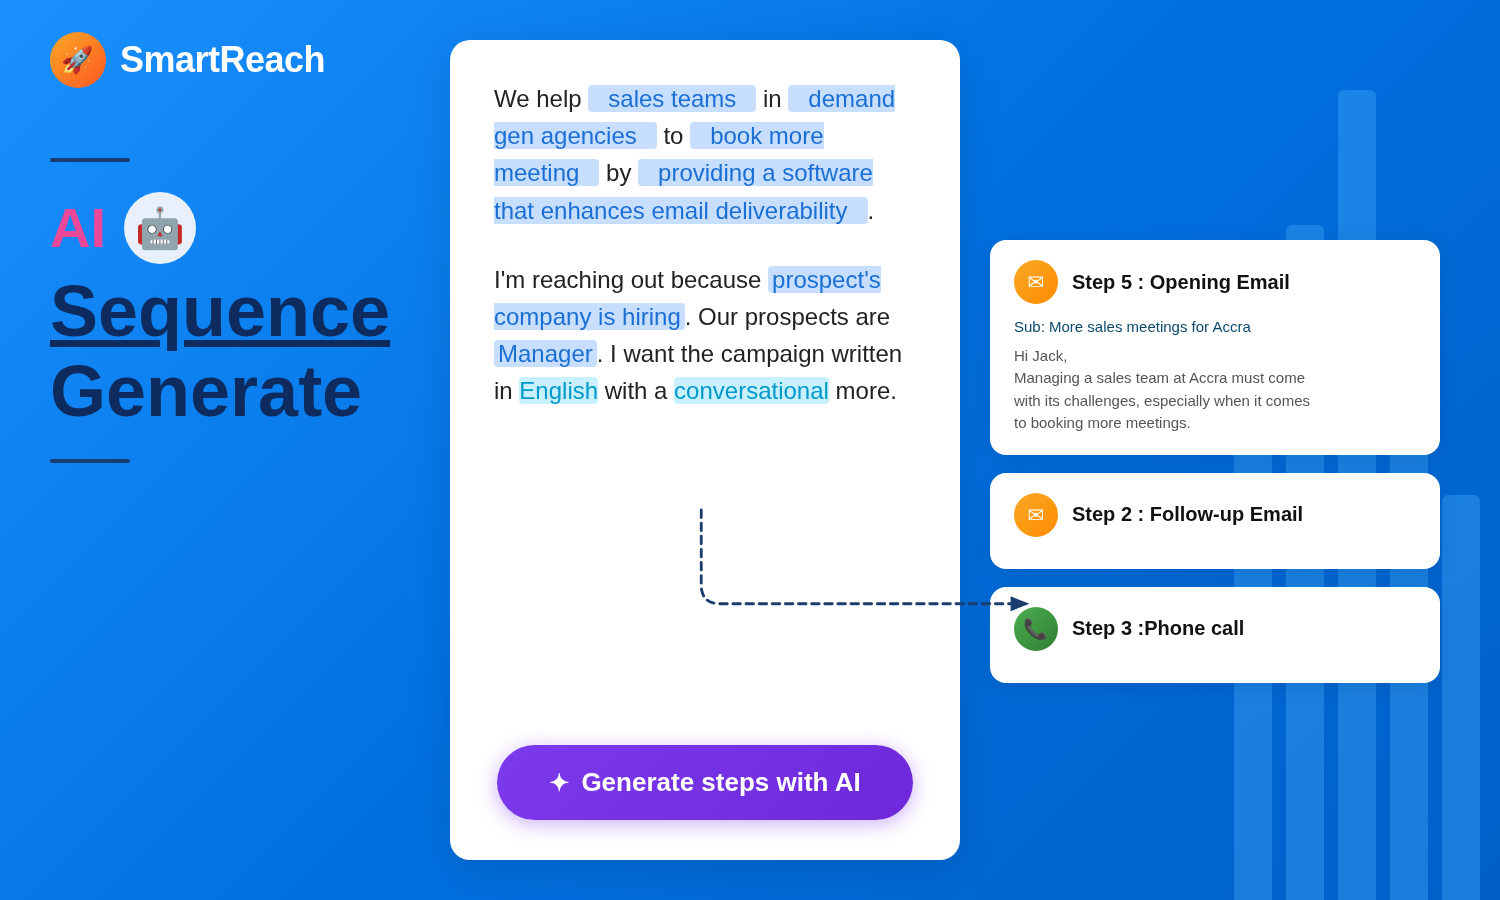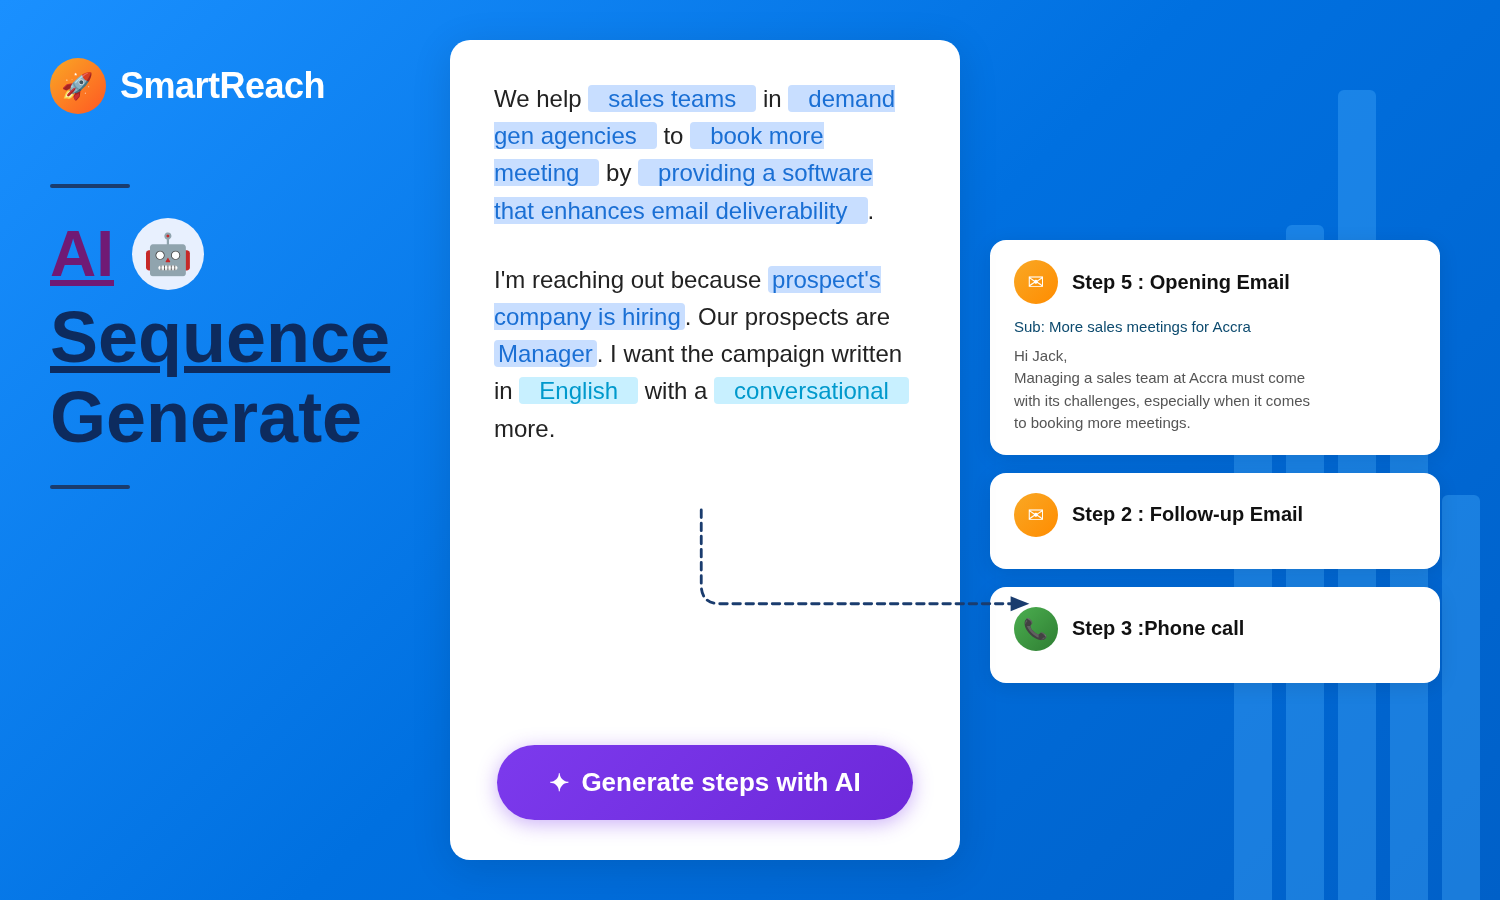--- a/index.html
+++ b/index.html
@@ -33,21 +33,21 @@
       border-radius: 6px 6px 0 0;
     }
 
     
     .left-panel {
       position: absolute;
       left: 0;
       top: 0;
       width: 430px;
       height: 100%;
-      padding: 58px 50px;
+      padding: 32px 50px;
       display: flex;
       flex-direction: column;
     }
 
     .logo-area {
       display: flex;
       align-items: center;
       gap: 14px;
       margin-bottom: 40px;
     }
@@ -86,25 +86,24 @@
     }
 
     .ai-title-area {
       display: flex;
       align-items: center;
       gap: 18px;
       margin-bottom: 10px;
     }
 
     .ai-text {
-      font-size: 64px;
+      font-size: 56px;
       font-weight: 900;
-      color: #701a75;
+      color: #ec4899;
       line-height: 1;
-      text-decoration: underline;
     }
 
     .robot-bubble {
       width: 72px;
       height: 72px;
       background: #e8f0fe;
       border-radius: 50%;
       display: flex;
       align-items: center;
       justify-content: center;
@@ -183,21 +182,21 @@
       background: #c8deff;
       color: #1a6fd4;
       border-radius: 4px;
       padding: 0 4px;
     }
 
     .highlight-teal {
       color: #0099cc;
       background: #c8f0ff;
       border-radius: 4px;
-      padding: 0 20px;
+      padding: 0 0;
     }
 
     .generate-btn-area {
       margin-top: auto;
       padding-top: 40px;
       display: flex;
       justify-content: center;
       position: relative;
     }
 

